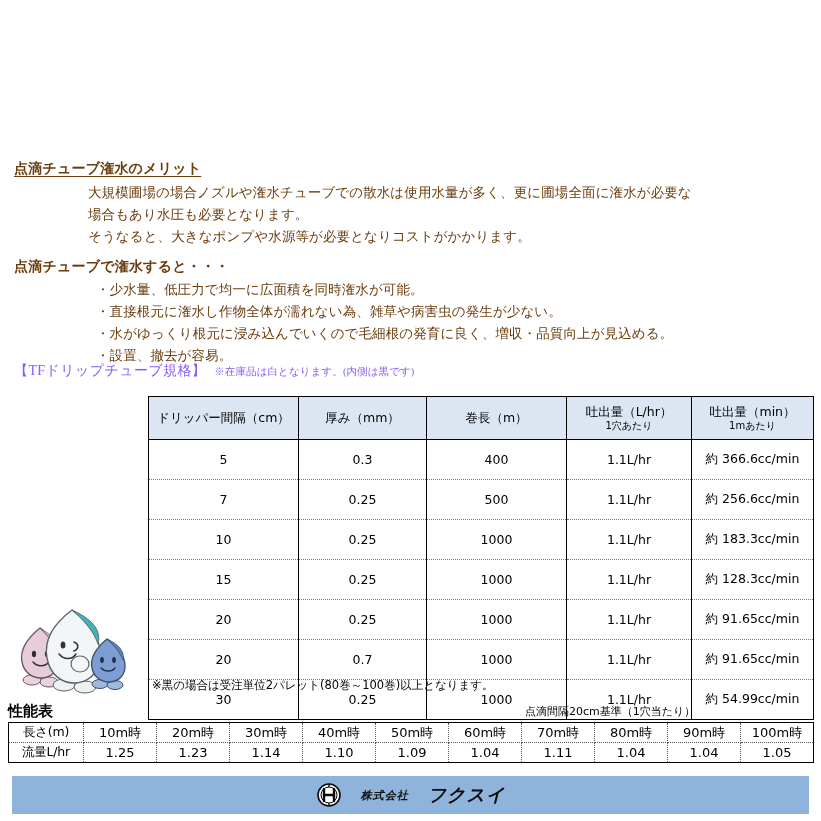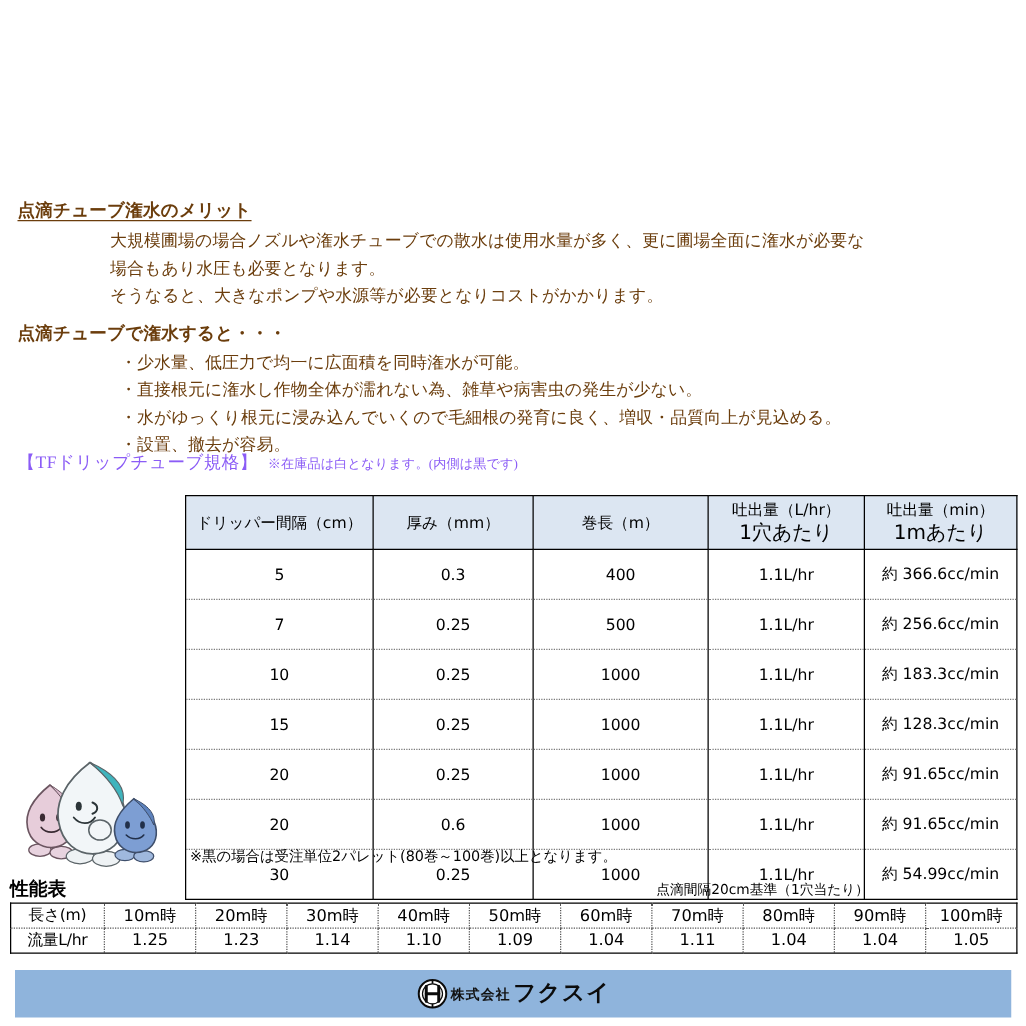--- a/index.html
+++ b/index.html
@@ -86,21 +86,21 @@
     background: #dce6f2;
     border-top: 1px solid #000;
     border-bottom: 1px solid #000;
     height: 42px;
     font-weight: normal;
     line-height: 1.25;
     font-size: 12.5px;
   }
   .spec-table thead th .sub {
     display: block;
-    font-size: 16px;
+    font-size: 10px;
   }
   .spec-table tbody td {
     height: 39px;
     border-bottom: 1px dotted #7a7a7a;
   }
   .spec-table tbody tr:last-child td {
     border-bottom: 1px solid #000;
   }
 
   .spec-note {
@@ -173,21 +173,22 @@
     width: 797px;
     height: 38px;
     background: #8fb4dc;
     display: flex;
     align-items: center;
     justify-content: center;
   }
   .footer-inner {
     display: flex;
     align-items: center;
-    gap: 2px;
+    gap: 19px;
+    font-style: italic;
   }
   .footer-kabu {
     font-size: 11px;
     font-weight: bold;
     color: #111;
     letter-spacing: 1px;
   }
   .footer-brand {
     font-size: 18px;
     font-weight: bold;
@@ -278,21 +279,21 @@
       </tr>
       <tr>
         <td>20</td>
         <td>0.25</td>
         <td>1000</td>
         <td>1.1L/hr</td>
         <td>約 91.65cc/min</td>
       </tr>
       <tr>
         <td>20</td>
-        <td>0.6</td>
+        <td>0.7</td>
         <td>1000</td>
         <td>1.1L/hr</td>
         <td>約 91.65cc/min</td>
       </tr>
       <tr>
         <td>30</td>
         <td>0.25</td>
         <td>1000</td>
         <td>1.1L/hr</td>
         <td>約 54.99cc/min</td>

